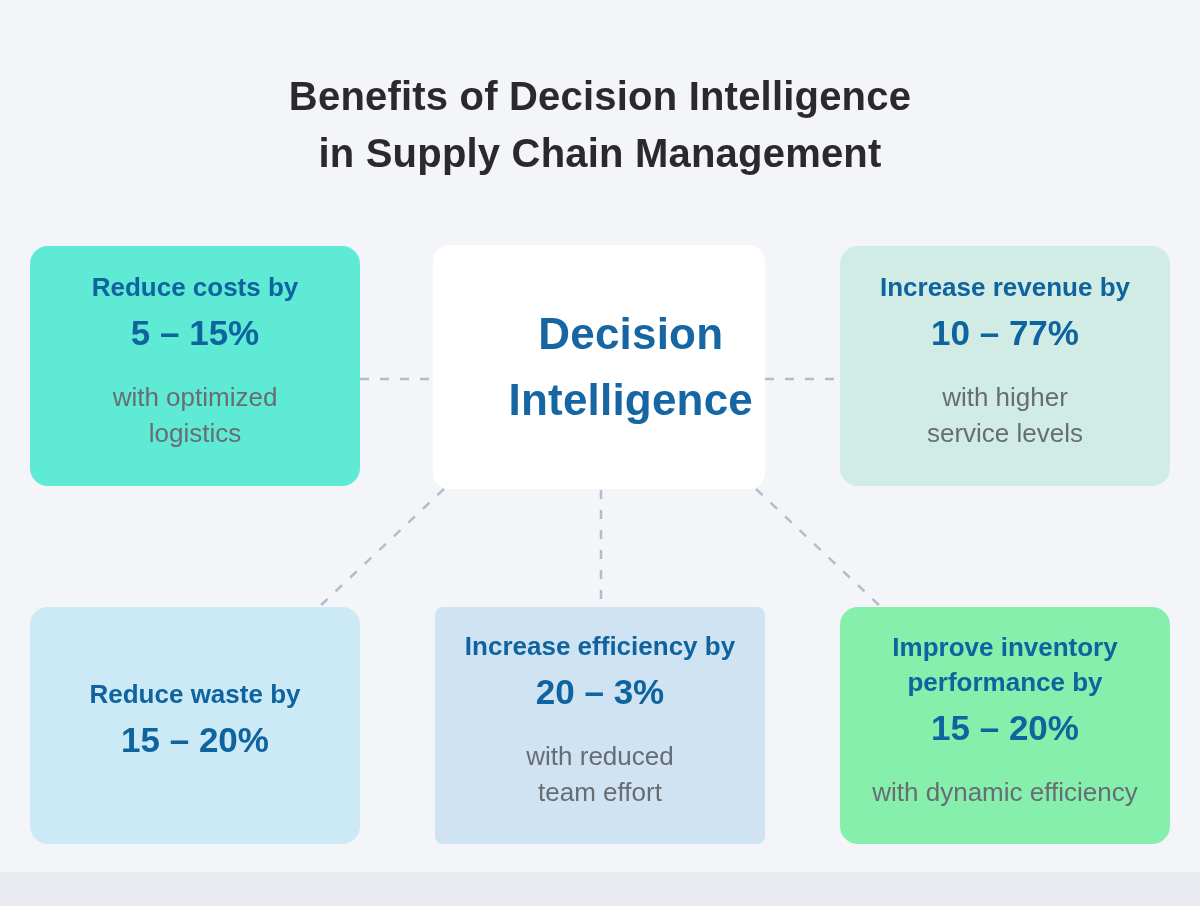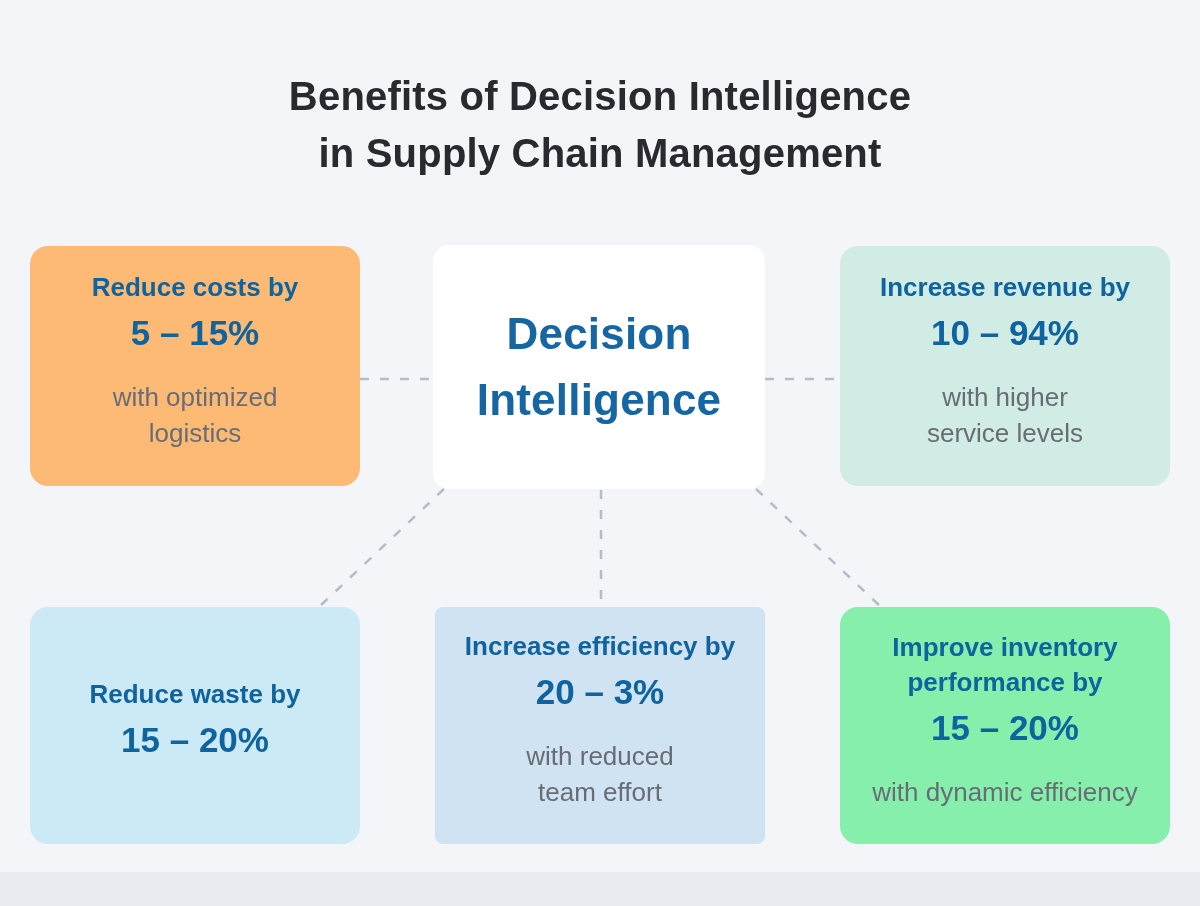--- a/index.html
+++ b/index.html
@@ -51,20 +51,21 @@
   }
   .card-tl { left: 30px;  top: 246px; width: 330px; height: 240px; }
   .card-tr { left: 840px; top: 246px; width: 330px; height: 240px; }
   .card-bl { left: 30px;  top: 607px; width: 330px; height: 237px; }
   .card-bc { left: 435px; top: 607px; width: 330px; height: 237px; border-radius: 8px; }
   .card-br { left: 840px; top: 607px; width: 330px; height: 237px; }
   .card-center {
     left: 433px; top: 245px; width: 332px; height: 244px;
     background: #ffffff;
     border-radius: 16px;
+    align-items: flex-end;
   }
   .center-title {
     margin: 0;
     font-size: 44px;
     line-height: 66px;
     font-weight: 700;
     color: #1766a4;
     letter-spacing: 0.2px;
   }
   .card-heading {
@@ -101,29 +102,29 @@
     <line x1="765" y1="379" x2="840" y2="379" stroke="#b3bcc9" stroke-width="2.5" stroke-dasharray="9 11"></line>
     <line x1="444" y1="489" x2="320" y2="606" stroke="#b3bcc9" stroke-width="2.5" stroke-dasharray="9 11"></line>
     <line x1="601" y1="490" x2="601" y2="606" stroke="#b3bcc9" stroke-width="2.5" stroke-dasharray="9 11"></line>
     <line x1="756" y1="489" x2="880" y2="606" stroke="#b3bcc9" stroke-width="2.5" stroke-dasharray="9 11"></line>
   </svg>
 
   <section class="card card-center">
     <h2 class="center-title">Decision<br>Intelligence</h2>
   </section>
 
-  <section class="card card-tl" style="background: #fdba74;">
+  <section class="card card-tl" style="background: #5eead4;">
     <h3 class="card-heading">Reduce costs by</h3>
     <div class="card-value">5 – 15%</div>
     <p class="card-desc">with optimized<br>logistics</p>
   </section>
 
   <section class="card card-tr" style="background: rgb(208, 236, 228); justify-content: center;">
     <h3 class="card-heading">Increase revenue by</h3>
-    <div class="card-value">10 – 94%</div>
+    <div class="card-value">10 – 77%</div>
     <p class="card-desc">with higher<br>service levels</p>
   </section>
 
   <section class="card card-bl" style="background: rgb(203, 234, 245);">
     <h3 class="card-heading">Reduce waste by</h3>
     <div class="card-value">15 – 20%</div>
   </section>
 
   <section class="card card-bc" style="background: rgb(207, 227, 242);">
     <h3 class="card-heading">Increase efficiency by</h3>

